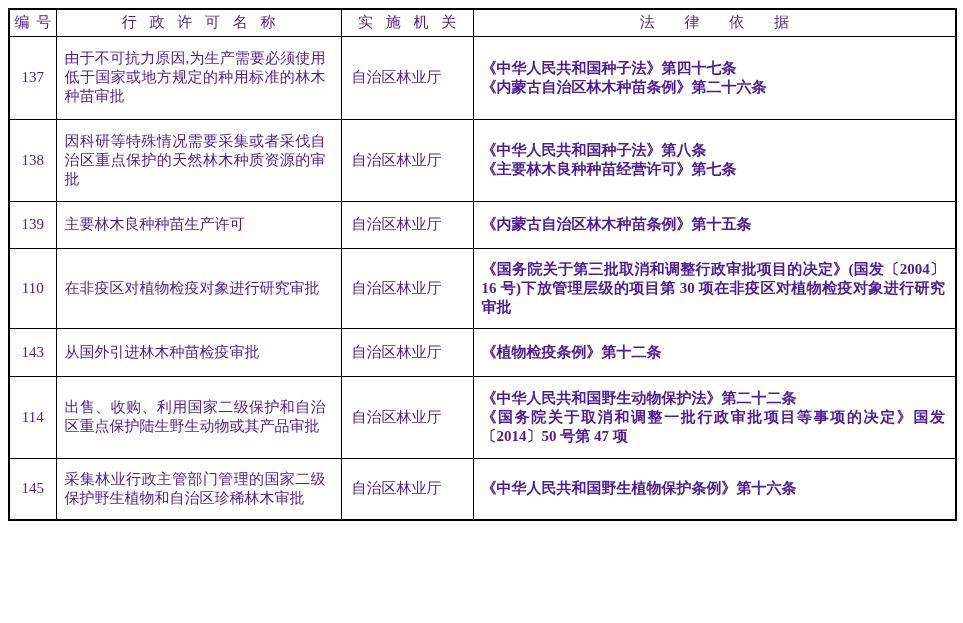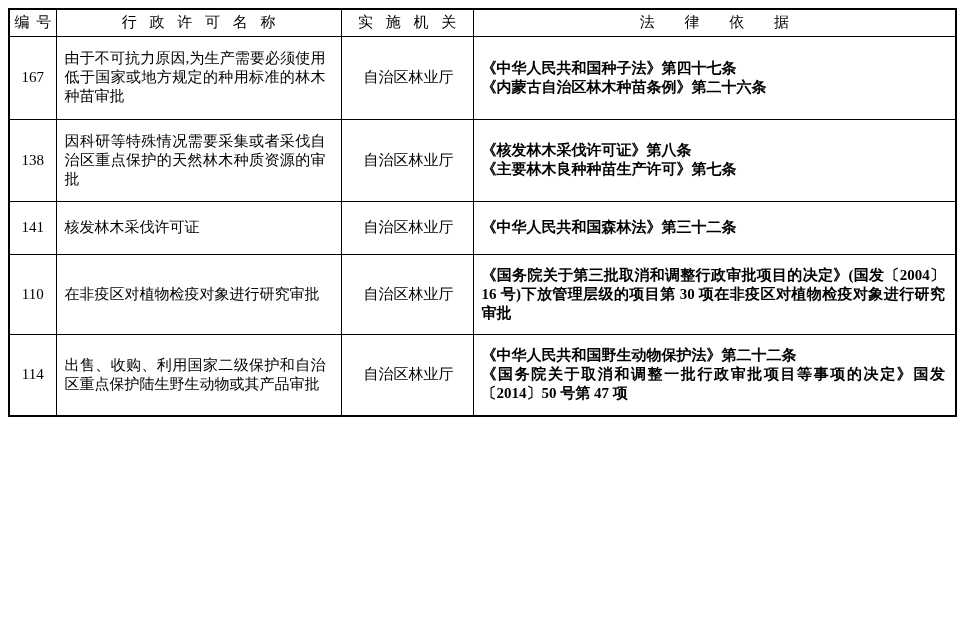--- a/index.html
+++ b/index.html
@@ -6,21 +6,21 @@
     margin: 0;
     padding: 0;
     background: #ffffff;
   }
   .page {
     position: relative;
     width: 963px;
     height: 623px;
     background: #ffffff;
     font-family: "Liberation Serif", "DejaVu Serif", serif;
-    color: #000000;
+    color: #4c1d95;
   }
   table.doc-table {
     position: absolute;
     left: 8px;
     top: 8px;
     width: 947px;
     border-collapse: collapse;
     table-layout: fixed;
     border: 2px solid #000000;
     font-size: 15px;
@@ -43,21 +43,21 @@
   td.num {
     text-align: center;
     font-family: "Liberation Serif", "DejaVu Serif", serif;
   }
   td.name {
     padding: 3px 15px 3px 8px;
     text-align: justify;
     text-justify: inter-ideograph;
   }
   td.agency {
-    padding-left: 22px;
+    padding-left: 10px;
     padding-right: 4px;
   }
   td.legal {
     padding: 3px 10px 3px 8px;
   }
   td.legal .legal-line {
     text-align: justify;
     text-justify: inter-ideograph;
     font-weight: bold;
   }
@@ -76,57 +76,73 @@
     <thead>
       <tr style="height:27px">
         <th class="ws-s">编 号</th>
         <th class="ws-m">行 政 许 可 名 称</th>
         <th class="ws-m">实 施 机 关</th>
         <th class="ws-l">法 律 依 据</th>
       </tr>
     </thead>
     <tbody>
       <tr style="height:83px">
-        <td class="num">167</td>
+        <td class="num">137</td>
         <td class="name">由于不可抗力原因,为生产需要必须使用低于国家或地方规定的种用标准的林木种苗审批</td>
         <td class="agency">自治区林业厅</td>
         <td class="legal">
           <div class="legal-line">《中华人民共和国种子法》第四十七条</div>
           <div class="legal-line">《内蒙古自治区林木种苗条例》第二十六条</div>
         </td>
       </tr>
       <tr style="height:82px">
         <td class="num">138</td>
         <td class="name">因科研等特殊情况需要采集或者采伐自治区重点保护的天然林木种质资源的审批</td>
         <td class="agency">自治区林业厅</td>
         <td class="legal">
-          <div class="legal-line">《核发林木采伐许可证》第八条</div>
-          <div class="legal-line">《主要林木良种种苗生产许可》第七条</div>
+          <div class="legal-line">《中华人民共和国种子法》第八条</div>
+          <div class="legal-line">《主要林木良种种苗经营许可》第七条</div>
         </td>
       </tr>
-      <tr style="height:53px">
-        <td class="num">141</td>
-        <td class="name">核发林木采伐许可证</td>
+      <tr style="height:47px">
+        <td class="num">139</td>
+        <td class="name">主要林木良种种苗生产许可</td>
         <td class="agency">自治区林业厅</td>
         <td class="legal">
-          <div class="legal-line">《中华人民共和国森林法》第三十二条</div>
+          <div class="legal-line">《内蒙古自治区林木种苗条例》第十五条</div>
         </td>
       </tr>
       <tr style="height:80px">
         <td class="num">110</td>
         <td class="name">在非疫区对植物检疫对象进行研究审批</td>
         <td class="agency">自治区林业厅</td>
         <td class="legal">
           <div class="legal-line">《国务院关于第三批取消和调整行政审批项目的决定》(国发〔2004〕16 号)下放管理层级的项目第 30 项在非疫区对植物检疫对象进行研究审批</div>
+        </td>
+      </tr>
+      <tr style="height:48px">
+        <td class="num">143</td>
+        <td class="name">从国外引进林木种苗检疫审批</td>
+        <td class="agency">自治区林业厅</td>
+        <td class="legal">
+          <div class="legal-line">《植物检疫条例》第十二条</div>
         </td>
       </tr>
       <tr style="height:82px">
         <td class="num">114</td>
         <td class="name">出售、收购、利用国家二级保护和自治区重点保护陆生野生动物或其产品审批</td>
         <td class="agency">自治区林业厅</td>
         <td class="legal">
           <div class="legal-line">《中华人民共和国野生动物保护法》第二十二条</div>
           <div class="legal-line">《国务院关于取消和调整一批行政审批项目等事项的决定》国发〔2014〕50 号第 47 项</div>
         </td>
       </tr>
+      <tr style="height:62px">
+        <td class="num">145</td>
+        <td class="name">采集林业行政主管部门管理的国家二级保护野生植物和自治区珍稀林木审批</td>
+        <td class="agency">自治区林业厅</td>
+        <td class="legal">
+          <div class="legal-line">《中华人民共和国野生植物保护条例》第十六条</div>
+        </td>
+      </tr>
     </tbody>
   </table>
 </div>
 
 </body></html>

